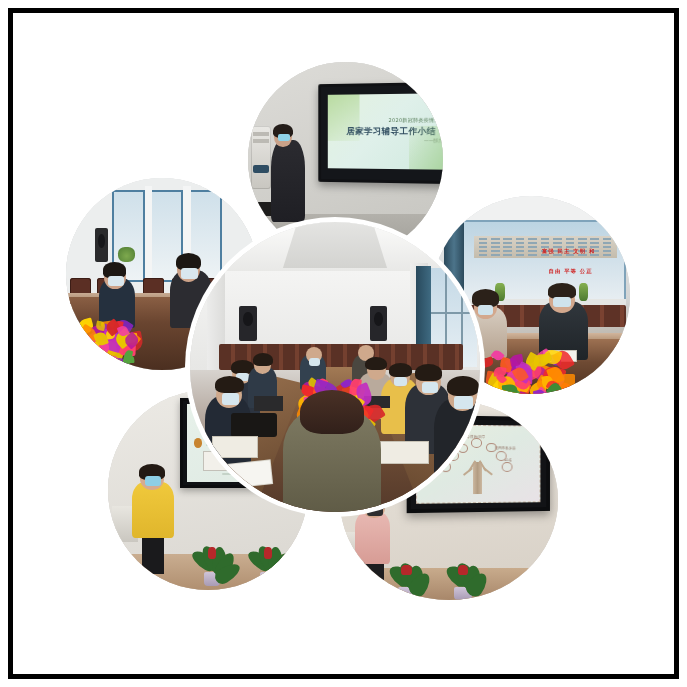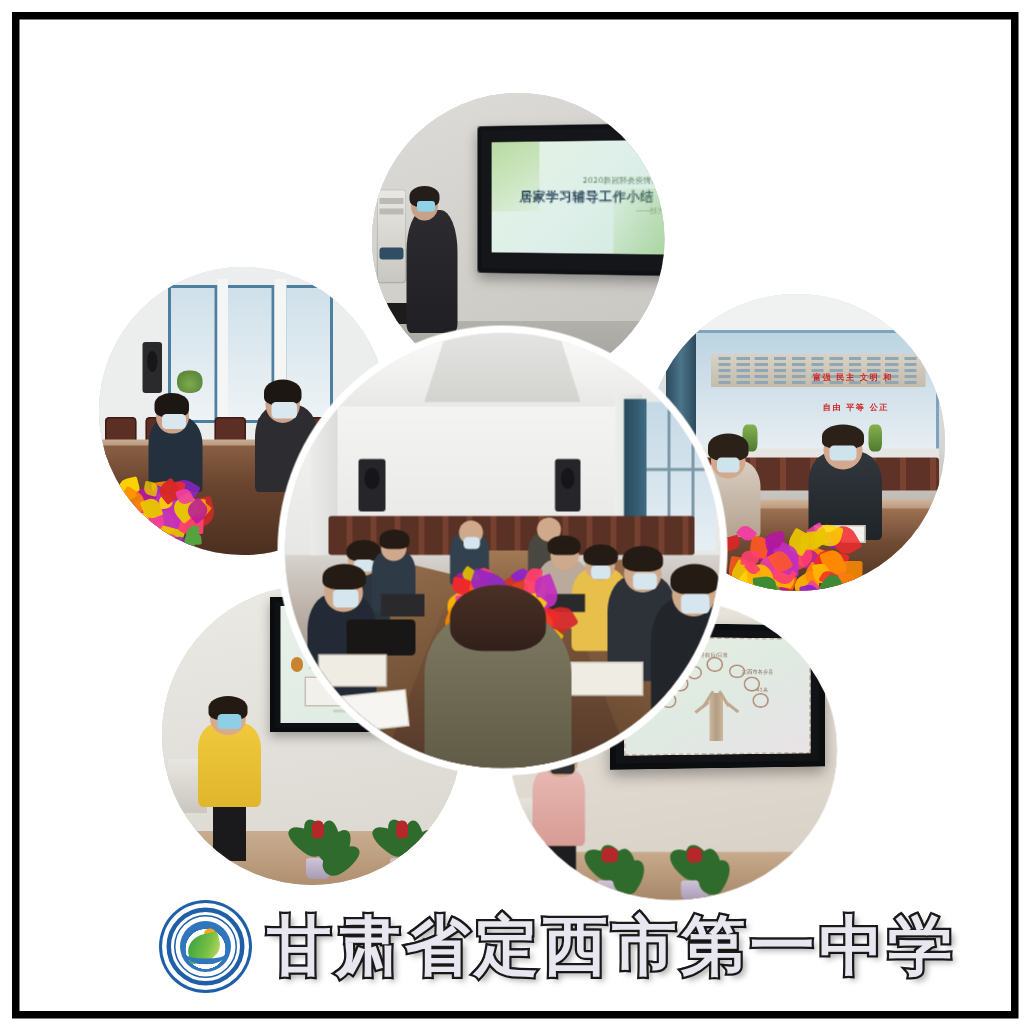--- a/index.html
+++ b/index.html
@@ -857,27 +857,15 @@
             <div class="bq-f" style="width: 7.232%; height: 16.256%; left: 25.68%; top: 84.08%; background: rgb(63, 139, 53); transform: rotate(322deg);"></div>
           </div>
 
         <div class="cc-front"></div>
         <div class="cc-fronthair"></div>
       </div>
     </div>
 
   </div>
 
-  <div class="banner">
-    <div class="logo">
-      <div class="logo-ring"></div>
-      <div class="logo-ring2"></div>
-      <div class="logo-inner">
-        <div class="logo-sun"></div>
-        <div class="logo-leaf"></div>
-        <div class="logo-swoosh"></div>
-      </div>
-    </div>
-    <div class="school-name">甘肃省定西市第一中学</div>
-  </div>
 
   <div id="frame"></div>
 </div>
 
 </body></html>

